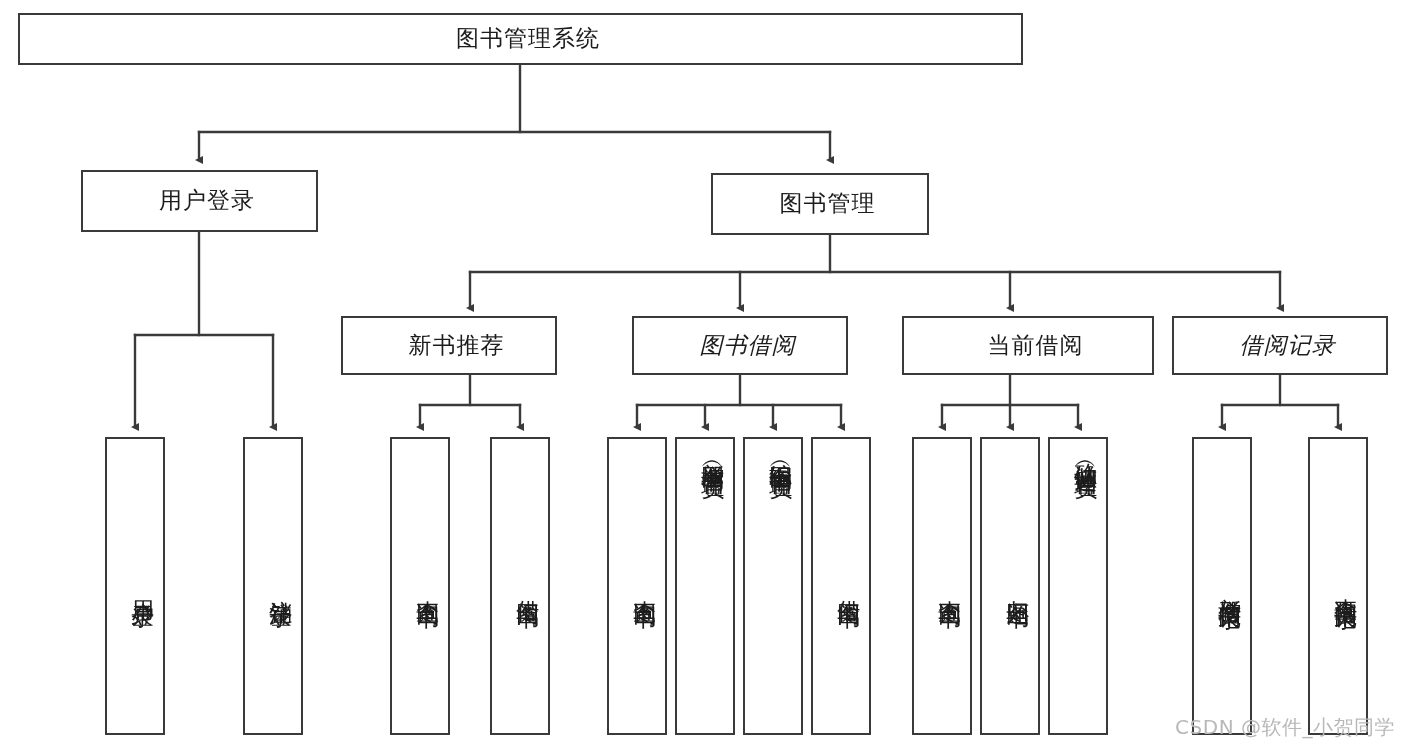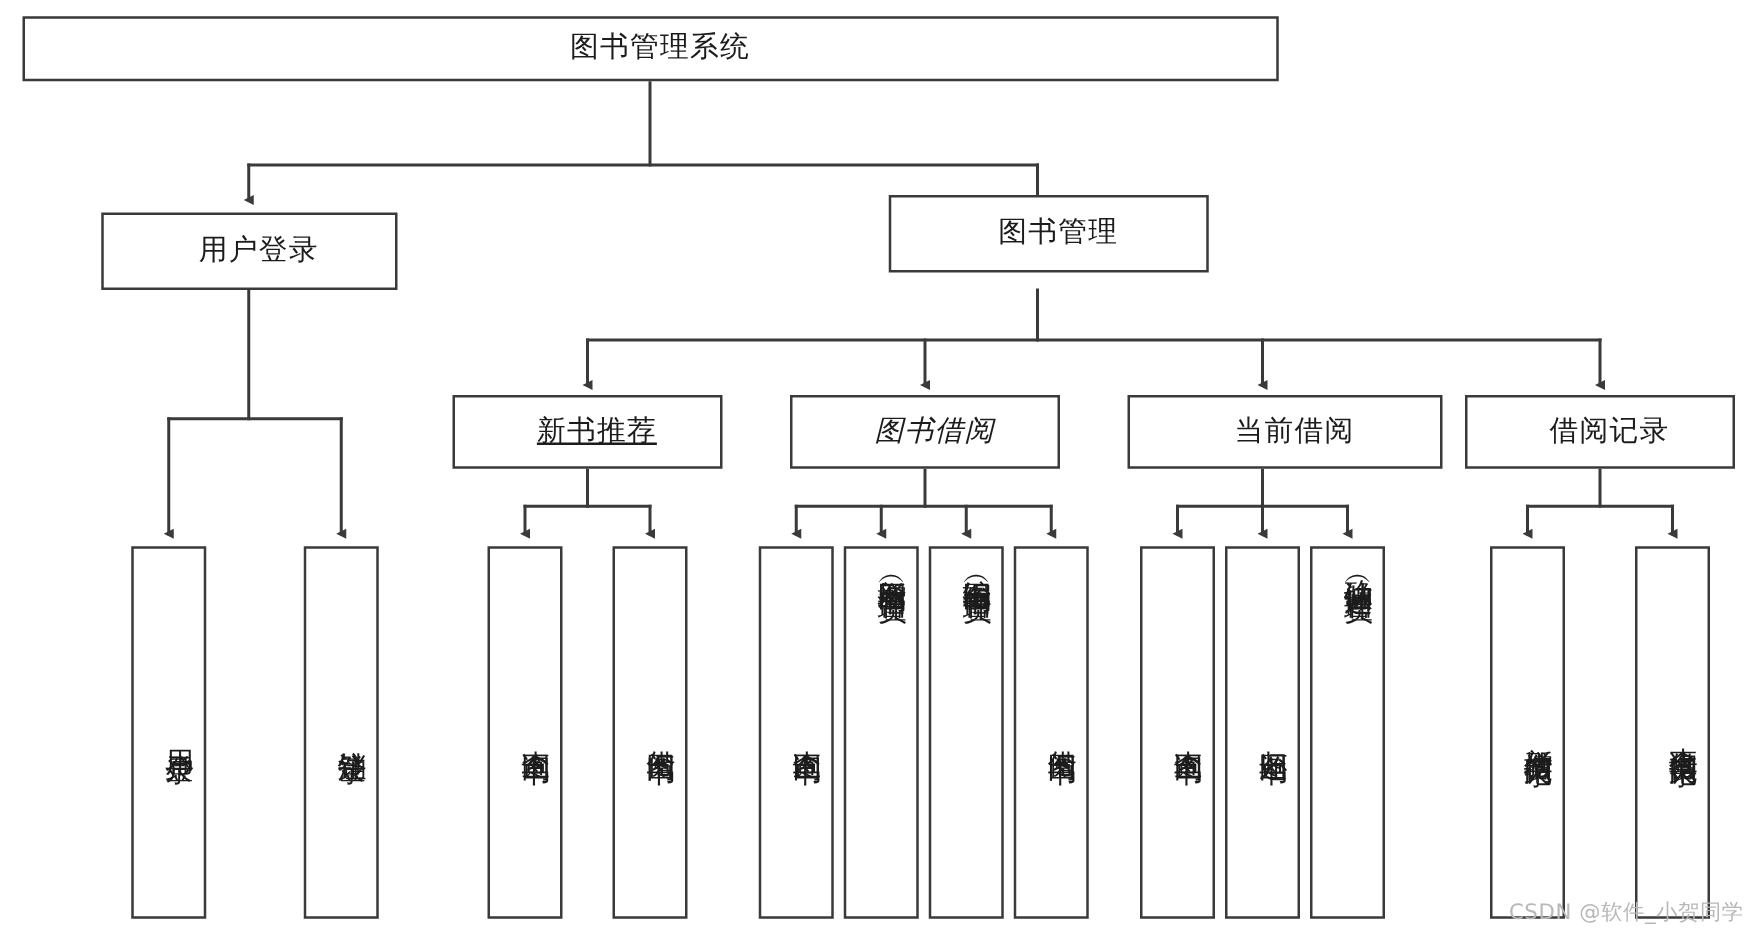--- a/index.html
+++ b/index.html
@@ -59,21 +59,21 @@
     white-space: nowrap;
   }
   .node-v.center-v {
     align-items: center;
     padding-top: 0;
   }
   #watermark {
     position: absolute;
     right: 10px;
     bottom: 6px;
-    font-size: 17px;
+    font-size: 20px;
     color: #b8b8b8;
     white-space: nowrap;
     letter-spacing: 0.5px;
     margin-top: 24px;
   }
 </style>
 </head>
 <body>
 
 <div id="diagram-root">
@@ -129,34 +129,34 @@
     </g>
   </svg>
 
   <div class="node node-h" style="left:18px; top:13px; width:1005px; height:52px;">
     <span class="node-label">图书管理系统</span>
   </div>
 
   <div class="node node-h" style="left:81px; top:170px; width:237px; height:62px;">
     <span class="node-label">用户登录</span>
   </div>
-  <div class="node node-h" style="left:711px; top:156px; width:256px; height:62px;text-align:right;">
+  <div class="node node-h" style="left:711px; top:173px; width:218px; height:62px;text-align:right;">
     <span class="node-label">图书管理</span>
   </div>
 
-  <div class="node node-h" style="left:362px; top:316px; width:216px; height:59px;text-decoration:underline;">
+  <div class="node node-h" style="left:341px; top:316px; width:216px; height:59px;">
     <span class="node-label">新书推荐</span>
   </div>
   <div class="node node-h" style="left:632px; top:316px; width:216px; height:59px;font-style:italic;">
     <span class="node-label">图书借阅</span>
   </div>
   <div class="node node-h" style="left:902px; top:316px; width:252px; height:59px;">
     <span class="node-label">当前借阅</span>
   </div>
-  <div class="node node-h" style="left:1172px; top:316px; width:216px; height:59px;">
+  <div class="node node-h" style="left:1172px; top:316px; width:216px; height:59px;font-style:italic;">
     <span class="node-label">借阅记录</span>
   </div>
 
   <div class="node node-v center-v" style="left:105px; top:437px; width:60px; height:298px;">
     <span class="node-label">用户登录</span>
   </div>
   <div class="node node-v center-v" style="left:243px; top:437px; width:60px; height:298px;">
     <span class="node-label">注销登录</span>
   </div>
 

